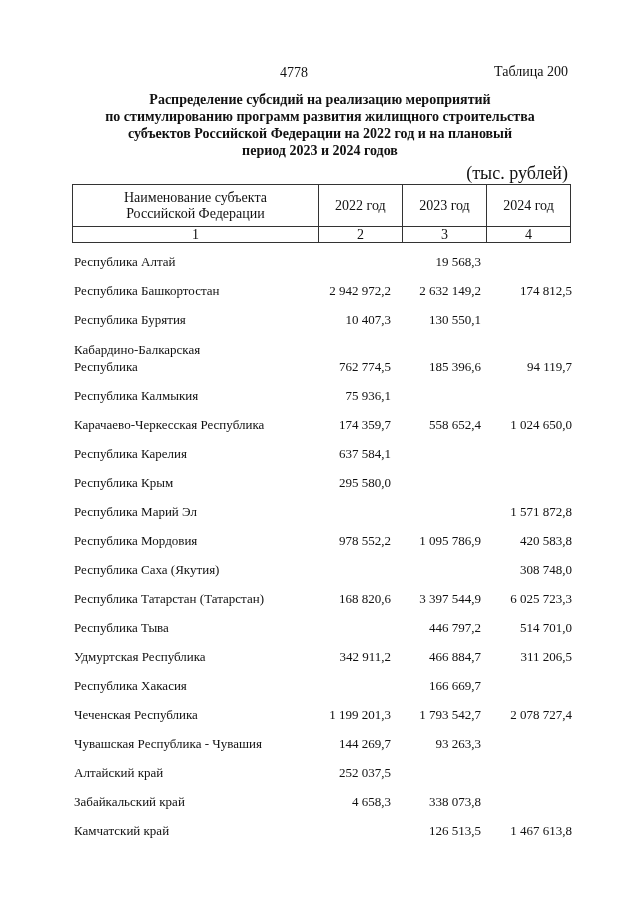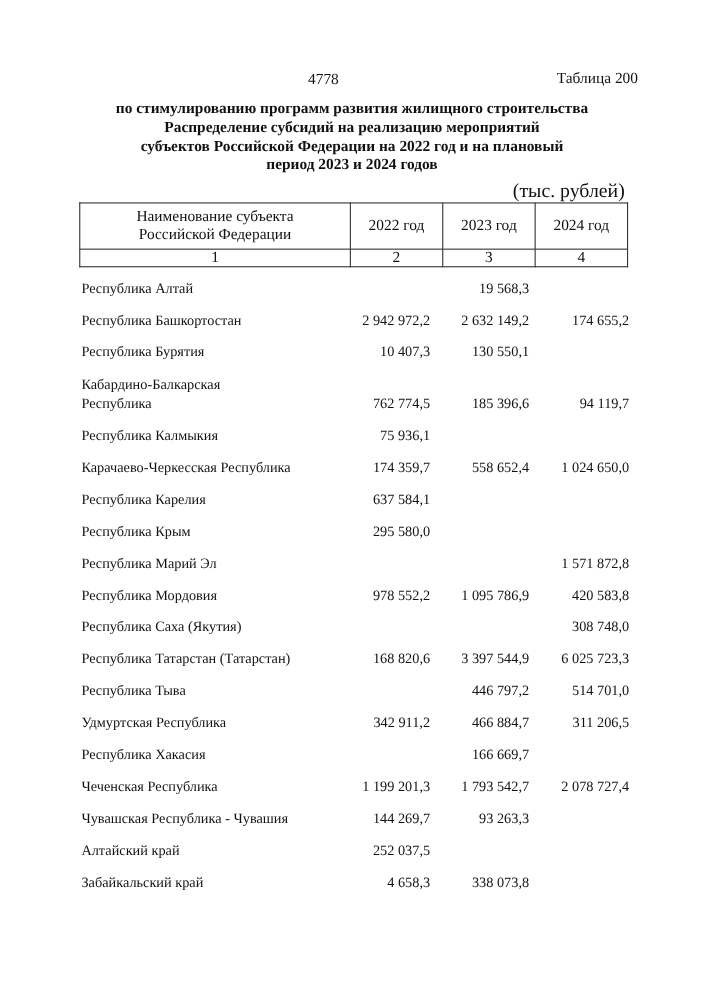--- a/index.html
+++ b/index.html
@@ -20,21 +20,21 @@
       top: 17px;
       left: 0;
       width: 588px;
       text-align: center;
       font-size: 14px;
       margin-top: 48px;
     }
     .table-label {
       position: absolute;
       top: 64px;
-      right: 60px;
+      right: 72px;
       font-size: 14px;
     }
     .title {
       position: absolute;
       top: 91px;
       left: 60px;
       width: 520px;
       text-align: center;
       font-weight: bold;
       font-size: 14px;
@@ -100,22 +100,22 @@
     .row .v.c3 { padding-right: 1px; }
     .row .v.c4 { padding-right: 0px; }
   </style>
 </head>
 <body>
 
 <div class="page-number">4778</div>
 <div class="table-label">Таблица 200</div>
 
 <div class="title">
+  <div>Распределение субсидий на реализацию мероприятий</div>
   <div>по стимулированию программ развития жилищного строительства</div>
-  <div>Распределение субсидий на реализацию мероприятий</div>
   <div>субъектов Российской Федерации на 2022 год и на плановый</div>
   <div>период 2023 и 2024 годов</div>
 </div>
 
 <div class="units">(тыс. рублей)</div>
 
 <table class="tbl-head">
   <tbody>
       <tr class="hrow">
     <td class="col1">
@@ -139,21 +139,21 @@
   <div class="row">
     <div class="name">Республика Алтай</div>
     <div class="v c2"></div>
     <div class="v c3">19 568,3</div>
     <div class="v c4"></div>
   </div>
   <div class="row">
     <div class="name">Республика Башкортостан</div>
     <div class="v c2">2 942 972,2</div>
     <div class="v c3">2 632 149,2</div>
-    <div class="v c4">174 655,2</div>
+    <div class="v c4">174 812,5</div>
   </div>
   <div class="row">
     <div class="name">Республика Бурятия</div>
     <div class="v c2">10 407,3</div>
     <div class="v c3">130 550,1</div>
     <div class="v c4"></div>
   </div>
   <div class="row tall">
     <div class="name">
       <div>Кабардино-Балкарская</div>
@@ -246,13 +246,19 @@
     <div class="v c2">252 037,5</div>
     <div class="v c3"></div>
     <div class="v c4"></div>
   </div>
   <div class="row">
     <div class="name">Забайкальский край</div>
     <div class="v c2">4 658,3</div>
     <div class="v c3">338 073,8</div>
     <div class="v c4"></div>
   </div>
+  <div class="row">
+    <div class="name">Камчатский край</div>
+    <div class="v c2"></div>
+    <div class="v c3">126 513,5</div>
+    <div class="v c4">1 467 613,8</div>
+  </div>
 </div>
 
 </body></html>

